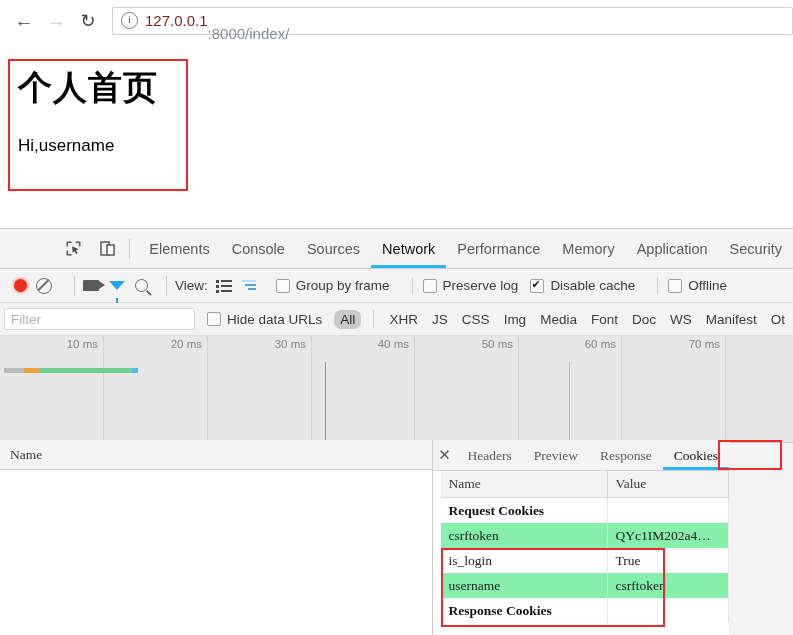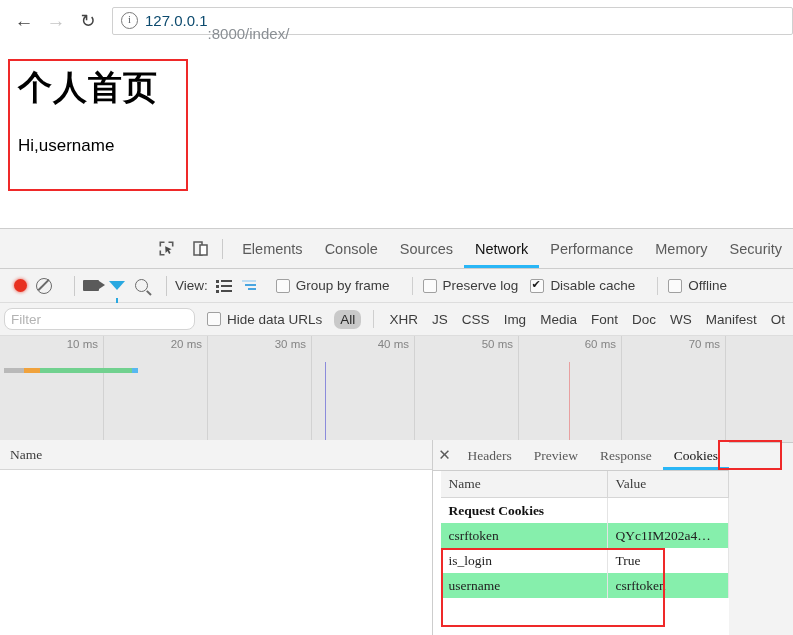--- a/index.html
+++ b/index.html
@@ -54,21 +54,21 @@
     border: 1.4px solid #7a7a7a;
     border-radius: 50%;
     color: #5f6368;
     font-size: 11px;
     line-height: 13px;
     text-align: center;
     font-family: "Liberation Serif", serif;
     flex: none;
     margin-right: 7px;
   }
-  .url-host { color: #0c4a6e; font-size: 15px; }
+  .url-host { color: #7f1d1d; font-size: 15px; }
   .url-rest { color: #8a8f94; font-size: 15px; margin-top: 25px; }
 
   
   .page-area {
     position: absolute;
     left: 0; top: 41px;
     width: 793px; height: 187px;
     background: #ffffff;
   }
   .redbox-content {
@@ -254,21 +254,21 @@
     display: flex;
     align-items: center;
     font-size: 13.5px;
     color: #3c3c3c;
   }
   .filter-input {
     width: 210px;
     height: 22px;
     margin-left: 4px;
     border: 1px solid #d4d4d4;
-    border-radius: 8px;
+    border-radius: 2px;
     background: #fff;
     font-size: 13.5px;
     color: #333;
     padding: 0 6px;
     font-family: "Liberation Sans", sans-serif;
     box-sizing: border-box;
   }
   .filter-input::placeholder { color: #b3b3b3; }
   .chip {
     padding: 2px 6px;
@@ -455,20 +455,21 @@
         </svg>
       </div>
       <div class="dt-sep"></div>
 
       <div class="dt-tab">Elements</div>
       <div class="dt-tab">Console</div>
       <div class="dt-tab">Sources</div>
       <div class="dt-tab active">Network</div>
       <div class="dt-tab">Performance</div>
       <div class="dt-tab">Memory</div>
+      <div class="dt-tab">Application</div>
       <div class="dt-tab">Security</div>
     </div>
 
     <div class="dt-toolbar">
       <div class="rec-dot"></div>
       <div class="tb-item">
         <div class="clear-icon"></div>
       </div>
       <div class="dt-sep"></div>
       <div class="tb-item">
@@ -601,20 +602,24 @@
                 <td>QYc1IM202a4MDL3BeJPI3…</td>
               </tr>
               <tr>
                 <td>is_login</td>
                 <td>True</td>
               </tr>
               <tr class="alt">
                 <td>username</td>
                 <td>csrftoken</td>
               </tr>
+              <tr>
+                <td class="group">Response Cookies</td>
+                <td></td>
+              </tr>
             </tbody>
           </table>
           <div class="redbox-rows" style="left:8px; top:77px; width:224px; height:79px;"></div>
         </div>
       </div>
     </div>
   </div>
 </div>
 
 </body></html>

